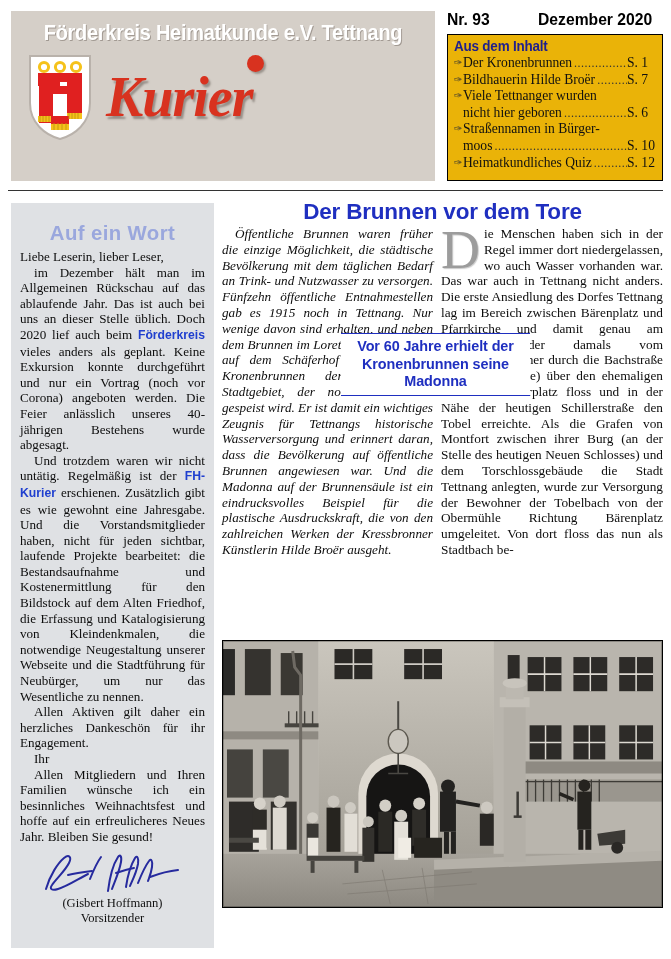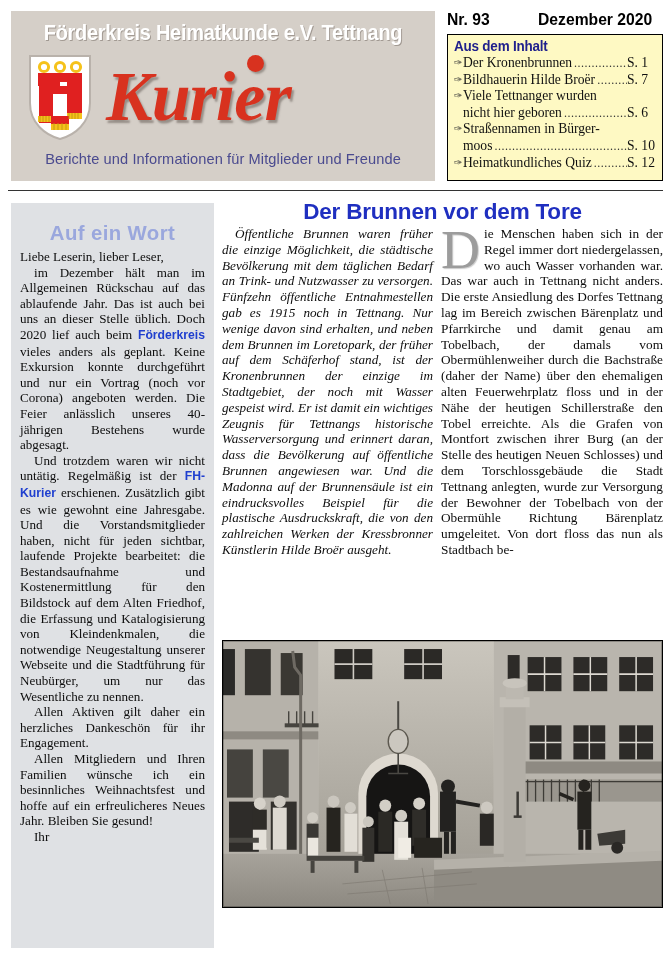--- a/index.html
+++ b/index.html
@@ -30,21 +30,21 @@
     white-space:nowrap;
   }
   .mast-mid{position:absolute;left:0;top:40px;width:424px;height:95px;}
   .crest{
     position:absolute;left:16px;top:2px;width:66px;height:88px;
   }
   .mast-wordmark{
     position:absolute;left:95px;top:-4px;width:330px;height:100px;
     font-family:"Liberation Serif", serif;
     font-style:italic;font-weight:bold;
-    font-size:70px;line-height:100px;
+    font-size:56px;line-height:100px;
     color:#d8321f;
     letter-spacing:-1px;
     text-shadow:2px 3px 2px rgba(130,122,115,.75);
   }
   .mast-dot{
     position:absolute;left:236px;top:4px;width:17px;height:17px;
     border-radius:50%;background:#d8321f;
     box-shadow:2px 2px 2px rgba(130,122,115,.7);
   }
   .mast-sub{
@@ -57,21 +57,21 @@
   
   .issue-line{
     position:absolute;left:447px;top:8px;width:216px;height:22px;
     font-family:"Liberation Sans", sans-serif;
     font-weight:bold;font-size:16.5px;color:#000;
     display:flex;justify-content:space-between;align-items:center;
     transform:scaleX(0.95);transform-origin:left center;
   }
   .toc{
     position:absolute;left:447px;top:34px;width:216px;height:147px;
-    border:1.6px solid #000;background:#fef9c3;
+    border:1.6px solid #000;background:#eab308;
     box-sizing:border-box;padding:3px 5px 0 6px;
   }
   .toc-title{
     font-family:"Liberation Sans", sans-serif;
     font-weight:bold;font-size:14px;color:#20208c;
     letter-spacing:-0.2px;margin-bottom:1px;
     transform:scaleX(0.96);transform-origin:left center;
   }
   .toc-item{
     display:flex;align-items:baseline;font-size:13.6px;line-height:15.6px;
@@ -218,21 +218,20 @@
               <line x1="35" y1="70" x2="35" y2="77"></line>
                 <line x1="39" y1="70" x2="39" y2="77"></line>
             </g>
           </svg>
         </div>
 
         <div class="mast-wordmark">Kurier</div>
         <div class="mast-dot"></div>
       </div>
 
-      <div class="mast-sub">Berichte und Informationen für Mitglieder und Freunde</div>
     </div>
 
     <div class="issue-line">
       <span>Nr. 93</span>
       <span>Dezember 2020</span>
     </div>
 
     <div class="toc">
       <div class="toc-title">Aus dem Inhalt</div>
       <div id="toc-list">
@@ -278,35 +277,52 @@
 
   <div class="hrule"></div>
 
   <div class="col-left">
     <div class="aufwort">Auf ein Wort</div>
     <div class="lc-text">
       <p class="noind">Liebe Leserin, lieber Leser,</p>
       <p><span>im Dezember hält man im Allgemeinen Rückschau auf das ablaufende Jahr. Das ist auch bei uns an dieser Stelle üblich. Doch 2020 lief auch beim </span><span class="brand">Förderkreis</span><span> vieles anders als geplant. Keine Exkursion konnte durchgeführt und nur ein Vortrag (noch vor Corona) angeboten werden. Die Feier anlässlich unseres 40-jährigen Bestehens wurde abgesagt.</span></p>
       <p><span>Und trotzdem waren wir nicht untätig. Regelmäßig ist der </span><span class="brand">FH-Kurier</span><span> erschienen. Zusätzlich gibt es wie gewohnt eine Jahresgabe. Und die Vorstandsmitglieder haben, nicht für jeden sichtbar, laufende Projekte bearbeitet: die Bestandsaufnahme und Kostenermittlung für den Bildstock auf dem Alten Friedhof, die Erfassung und Katalogisierung von Kleindenkmalen, die notwendige Neugestaltung unserer Webseite und die Stadtführung für Neubürger, um nur das Wesentliche zu nennen.</span></p>
       <p>Allen Aktiven gilt daher ein herzliches Dankeschön für ihr Engagement.</p>
+      <p>Ihr</p>
       <p>Allen Mitgliedern und Ihren Familien wünsche ich ein besinnliches Weihnachtsfest und hoffe auf ein erfreulicheres Neues Jahr. Bleiben Sie gesund!</p>
-      <p>Ihr</p>
+    </div>
+    <div class="sig">
+      <svg width="150" height="46" viewBox="0 0 150 46" aria-hidden="true">
+        <g fill="none" stroke="#262a9e" stroke-width="2" stroke-linecap="round">
+          <path d="M8 40 C12 26 20 14 26 9 C31 5 34 8 31 14 C27 22 18 30 14 36 C11 40 14 42 20 40 C30 37 40 30 50 25"></path>
+          <path d="M30 26 C38 24 46 23 54 22"></path>
+          <path d="M52 30 C56 20 60 12 63 8"></path>
+          <path d="M70 42 C72 26 76 14 80 8 C82 5 84 7 83 13 C81 24 76 34 74 40"></path>
+          <path d="M78 24 C84 22 90 20 96 19"></path>
+          <path d="M88 38 C90 24 94 14 97 9 C99 6 101 9 100 15 C98 25 94 32 92 37"></path>
+          <path d="M100 34 C104 24 108 16 111 12 C113 9 115 12 114 18 C113 25 111 29 110 32"></path>
+          <path d="M112 28 C120 25 130 22 140 21"></path>
+        </g>
+      </svg>
+      <div class="sig-name">(Gisbert Hoffmann)</div>
+      <div class="sig-role">Vorsitzender</div>
     </div>
   </div>
 
   <div class="headline">Der Brunnen vor dem Tore</div>
 
   <div class="col-mid">
     <p>Öffentliche Brunnen waren früher die einzige Möglichkeit, die städtische Bevölkerung mit dem täglichen Bedarf an Trink- und Nutzwasser zu versorgen. Fünfzehn öffentliche Entnahmestellen gab es 1915 noch in Tettnang. Nur wenige davon sind erhalten, und neben dem Brunnen im Loretopark, der früher auf dem Schäferhof stand, ist der Kronenbrunnen der einzige im Stadtgebiet, der noch mit Wasser gespeist wird. Er ist damit ein wichtiges Zeugnis für Tettnangs historische Wasserversorgung und erinnert daran, dass die Bevölkerung auf öffentliche Brunnen angewiesen war. Und die Madonna auf der Brunnensäule ist ein eindrucksvolles Beispiel für die plastische Ausdruckskraft, die von den zahlreichen Werken der Kressbronner Künstlerin Hilde Broër ausgeht.</p>
   </div>
 
   <div class="col-right">
     <p><span class="dropcap">D</span><span>ie Menschen haben sich in der Regel immer dort niedergelassen, wo auch Wasser vorhanden war. Das war auch in Tettnang nicht anders. Die erste Ansiedlung des Dorfes Tettnang lag im Bereich zwischen Bärenplatz und Pfarrkirche und damit genau am Tobelbach, der damals vom Obermühlenweiher durch die Bachstraße (daher der Name) über den ehemaligen alten Feuerwehrplatz floss und in der Nähe der heutigen Schillerstraße den Tobel erreichte. Als die Grafen von Montfort zwischen ihrer Burg (an der Stelle des heutigen Neuen Schlosses) und dem Torschlossgebäude die Stadt Tettnang anlegten, wurde zur Versorgung der Bewohner der Tobelbach von der Obermühle Richtung Bärenplatz umgeleitet. Von dort floss das nun als Stadtbach be-</span></p>
   </div>
 
+  <div class="pullquote">Vor 60 Jahre erhielt der Kronenbrunnen seine Madonna</div>
 
   <div class="photo-wrap">
     <svg viewBox="0 0 441 265" preserveAspectRatio="none" aria-hidden="true">
       <defs>
         <linearGradient id="sky" x1="0" y1="0" x2="0" y2="1">
           <stop offset="0" stop-color="#cfcbc4"></stop>
             <stop offset="1" stop-color="#b4b0a9"></stop>
         </linearGradient>
         <linearGradient id="wall" x1="0" y1="0" x2="0" y2="1">
           <stop offset="0" stop-color="#cac6bd"></stop>

